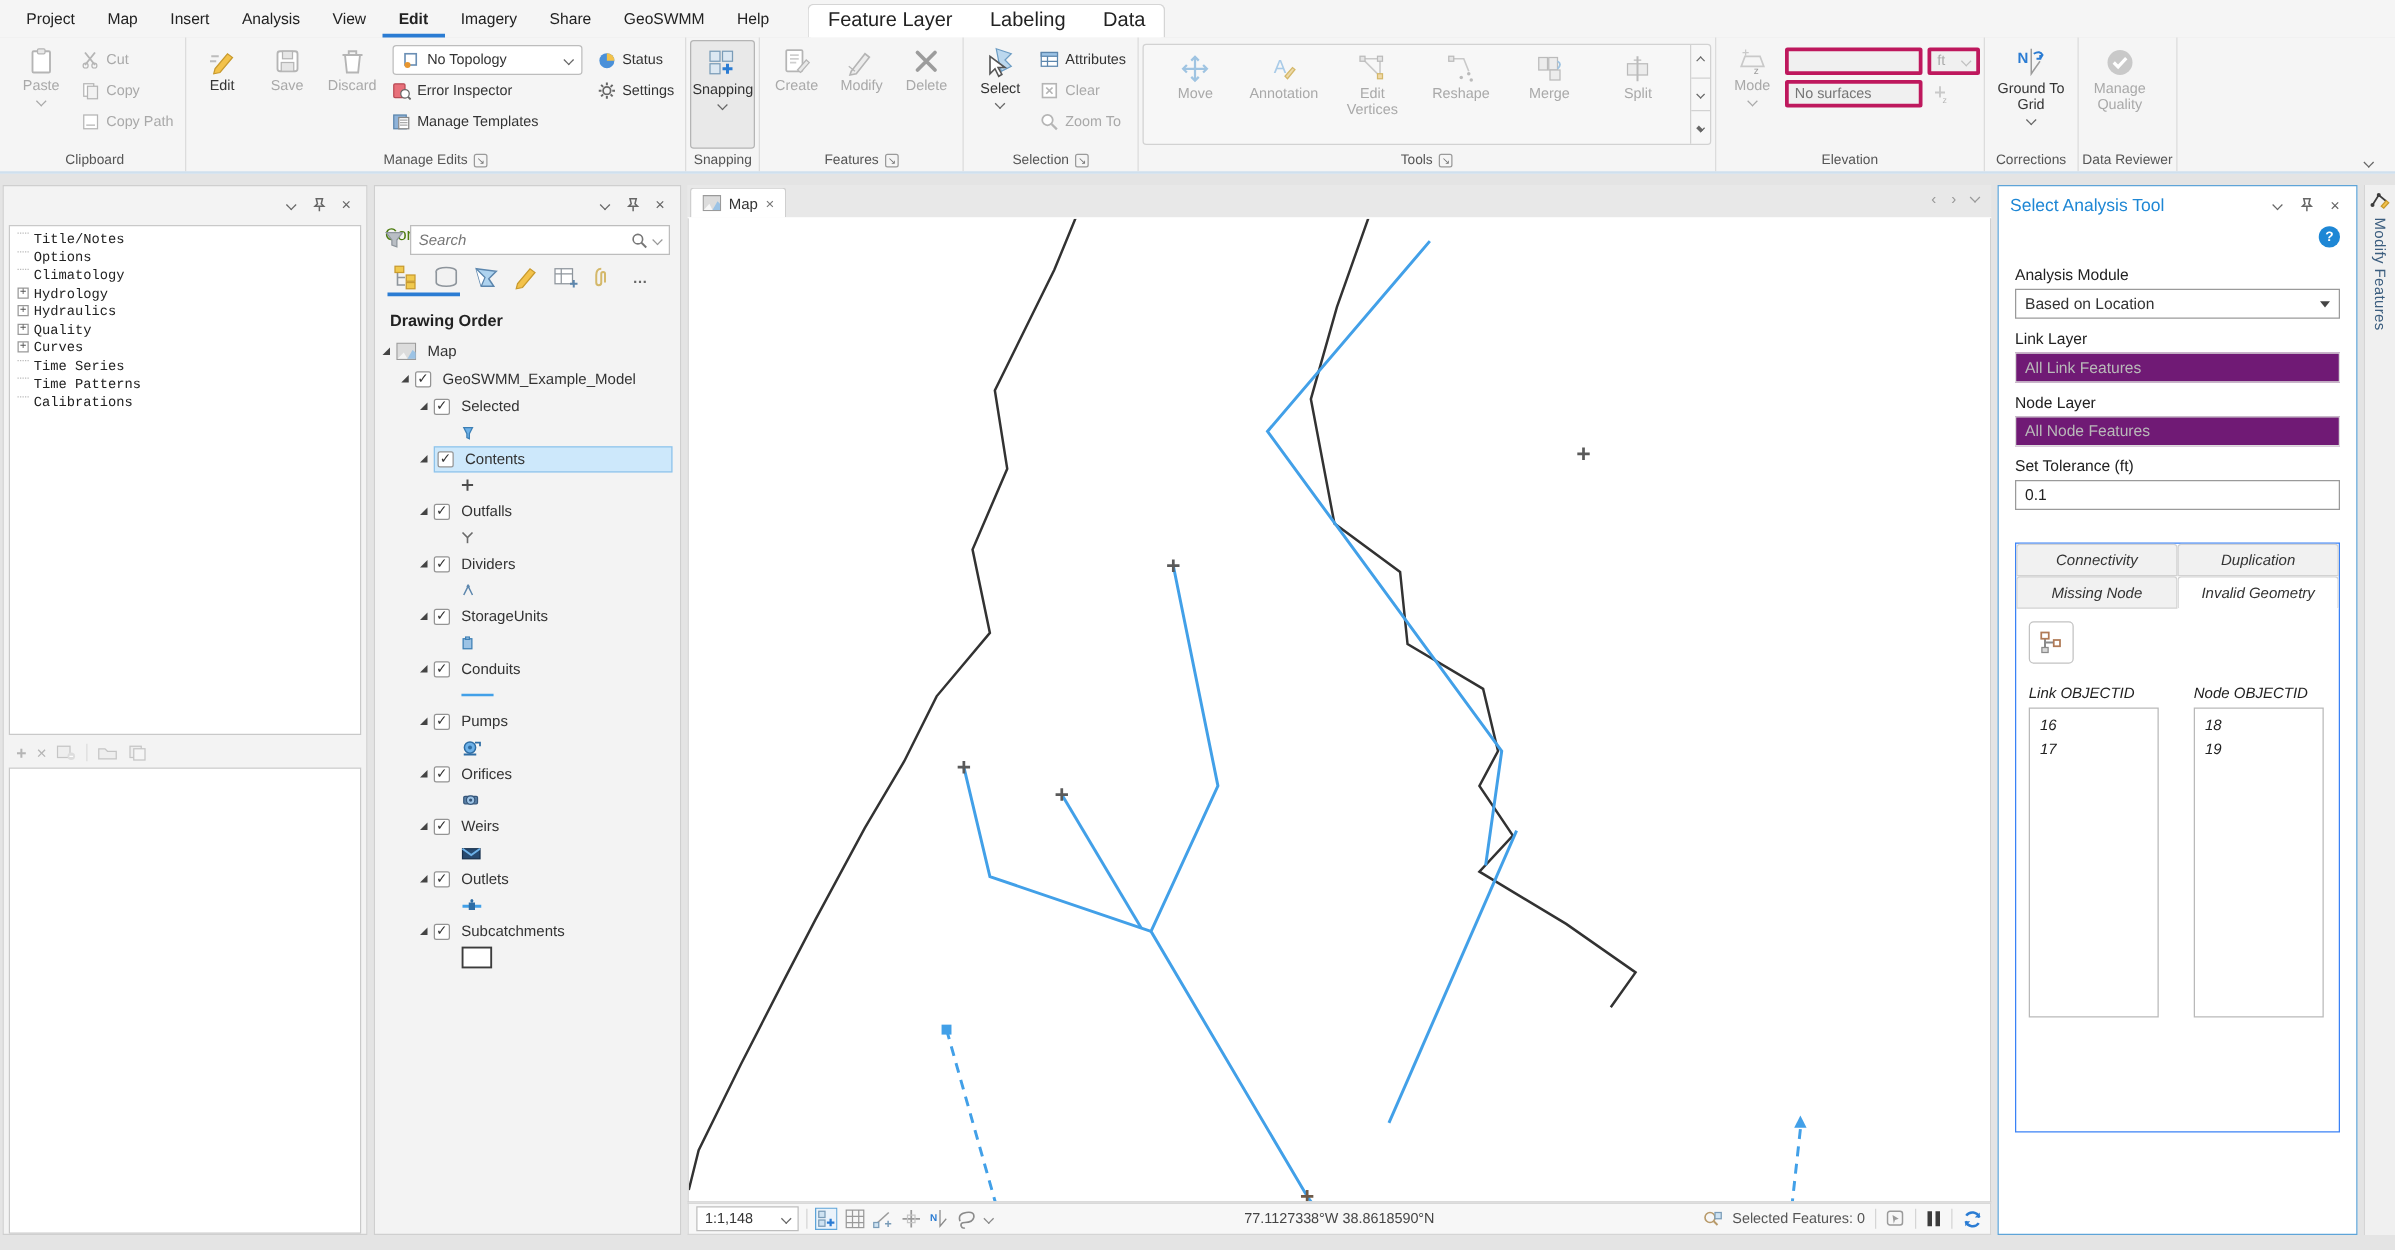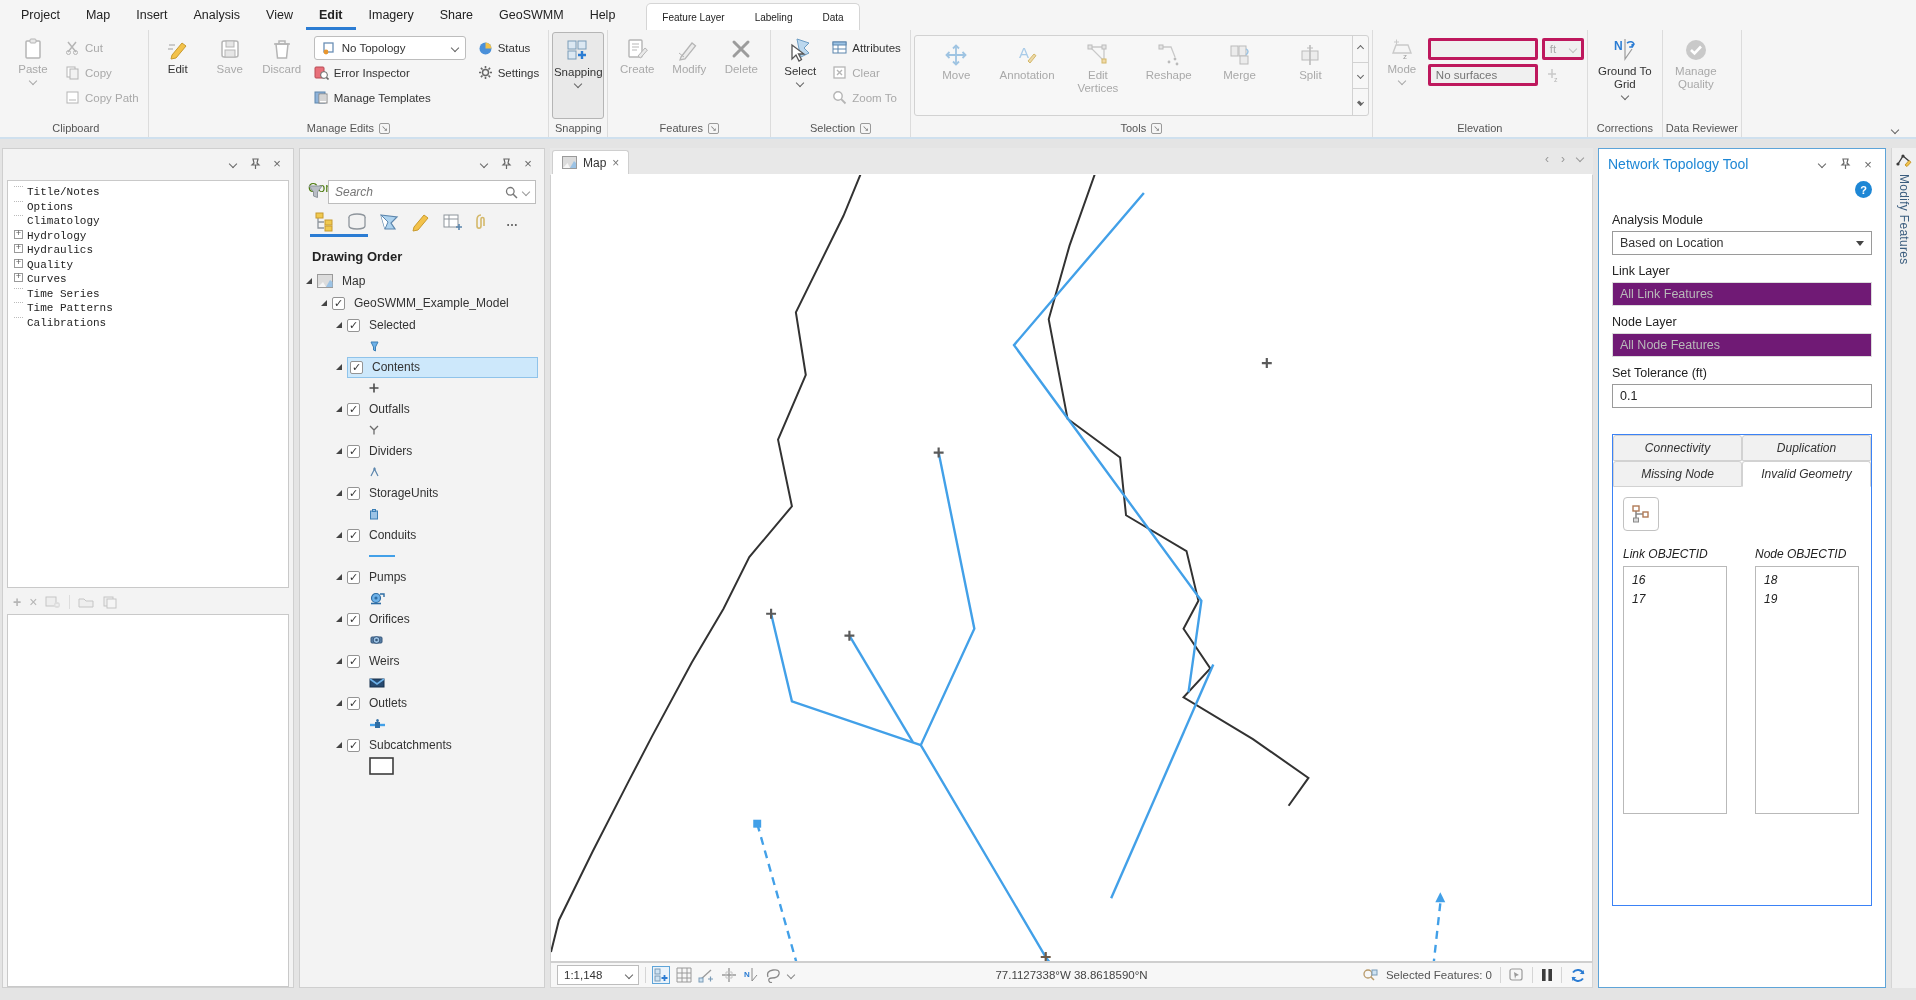--- a/index.html
+++ b/index.html
@@ -4,21 +4,21 @@
 <style>
   * { margin:0; padding:0; box-sizing:border-box; }
   html,body { width:1916px; height:1000px; overflow:hidden; }
   body { font-family:"Liberation Sans", sans-serif; font-size:12px; color:#333; background:#e4e4e4; }
 
   
   .menubar { height:30px; background:#f5f5f5; display:flex; align-items:stretch; padding-left:8px; }
   .menu-item { padding:0 13px; display:flex; align-items:center; cursor:default; color:#222; font-size:12.5px; }
   .menu-item.active { border-bottom:3px solid #2b7cd3; font-weight:bold; padding-top:3px; }
   .ctx-tabs { display:flex; margin:3px 0 0 18px; background:#fff; border:1px solid #d5d5d5; border-bottom:none; border-radius:5px 5px 0 0; }
-  .ctx-tab { padding:0 15px; display:flex; align-items:center; font-size:10px; color:#222; }
+  .ctx-tab { padding:0 15px; display:flex; align-items:center; font-size:16px; color:#222; }
 
   
   .ribbon { height:109px; background:#f5f5f5; border-bottom:2px solid #cfe0ee; display:flex; padding:0 4px; }
   .rgroup { display:flex; flex-direction:column; border-right:1px solid #dcdcdc; padding:2px 3px 0 3px; }
   .rgroup-content { flex:1; display:flex; align-items:stretch; }
   .rgroup-label { height:18px; display:flex; align-items:center; justify-content:center; gap:5px; color:#555; font-size:11px; }
   .launcher { width:11px; height:11px; border:1px solid #9a9a9a; font-size:8px; line-height:9px; text-align:center; color:#777; border-radius:2px; }
   .bigbtn { width:52px; display:flex; flex-direction:column; align-items:center; padding-top:5px; gap:2px; border-radius:3px; font-size:11.5px; text-align:center; }
   .bigbtn .lbl { line-height:13px; }
   .bigbtn.disabled { color:#a9a9a9; }
@@ -864,21 +864,21 @@
             <path d="M13.5 6 A6 6 0 0 0 3 4.5 M2.5 9 A6 6 0 0 0 13 10.5" fill="none" stroke="#2b7cd3" stroke-width="2"></path>
             <path d="M13.8 2 v4 h-4 Z" fill="#2b7cd3"></path>
             <path d="M2.2 13 V9 h4 Z" fill="#2b7cd3"></path>
           </svg>
       </div>
     </div>
   </div>
 
   <div class="panel network">
     <div class="net-head">
-      <div class="net-title">Network Topology Tool</div>
+      <div class="net-title">Select Analysis Tool</div>
       <span class="hicon">
           <span class="chev"></span>
         </span>
       <span class="hicon">
           <svg width="11" height="12" viewBox="0 0 11 12">
             <path d="M3 1 h5 l-1 4 2 2 H2 l2-2 Z M5.5 7 v4" fill="none" stroke="#666" stroke-width="1.2"></path>
           </svg>
         </span>
       <span class="hicon" style="font-size:13px">×</span>
     </div>

